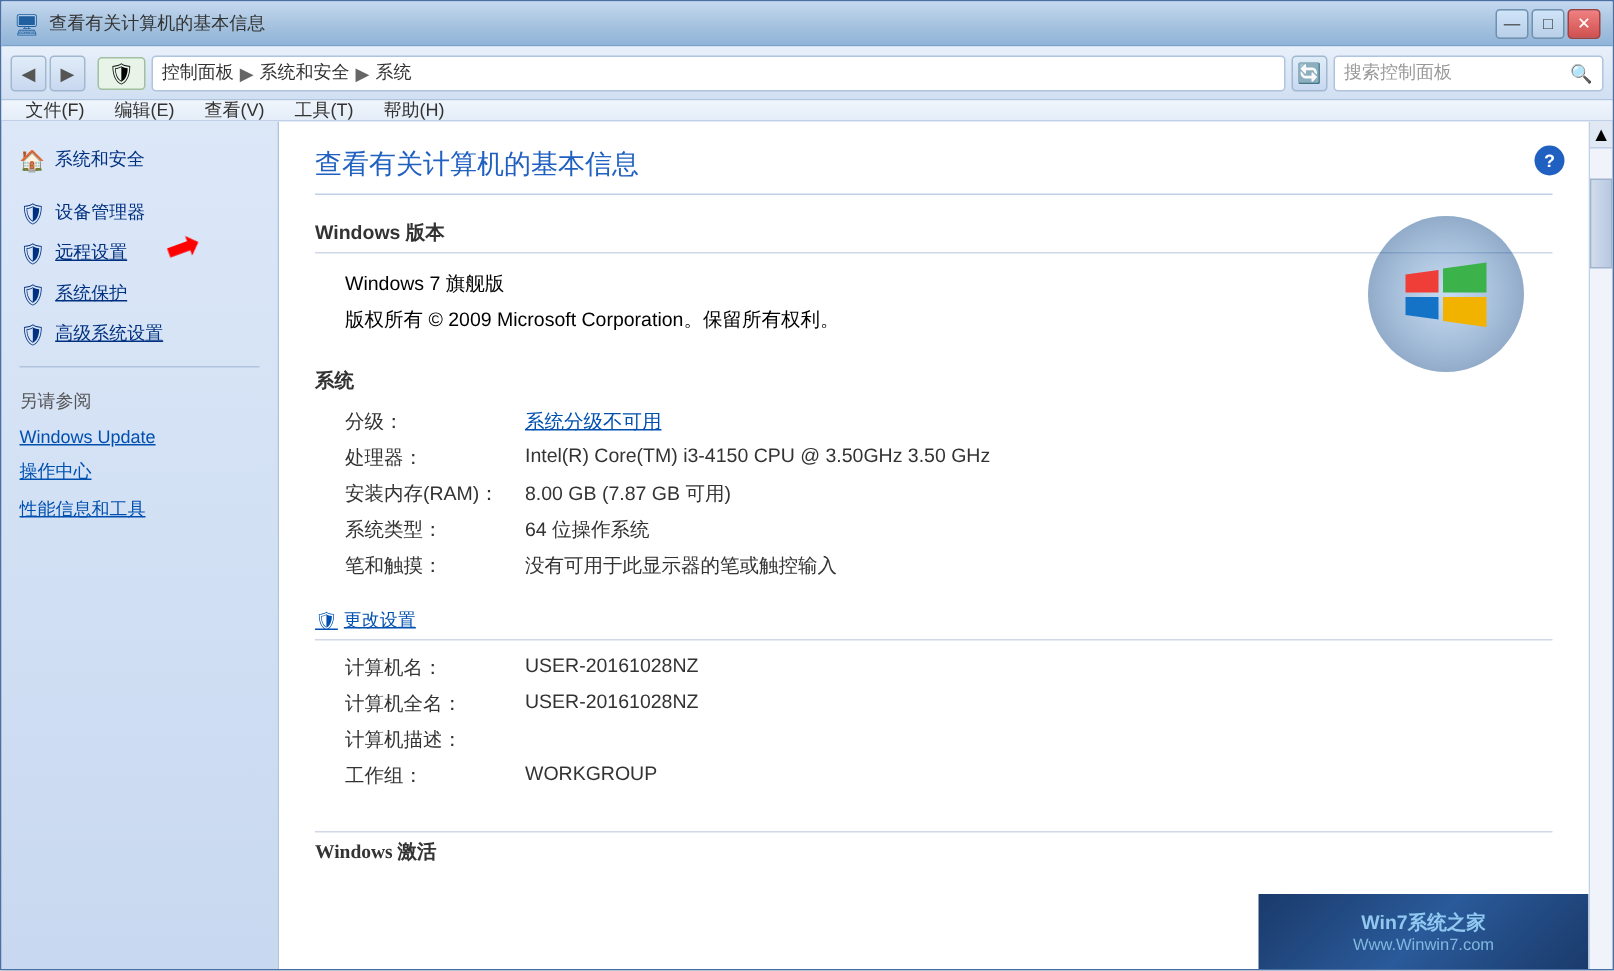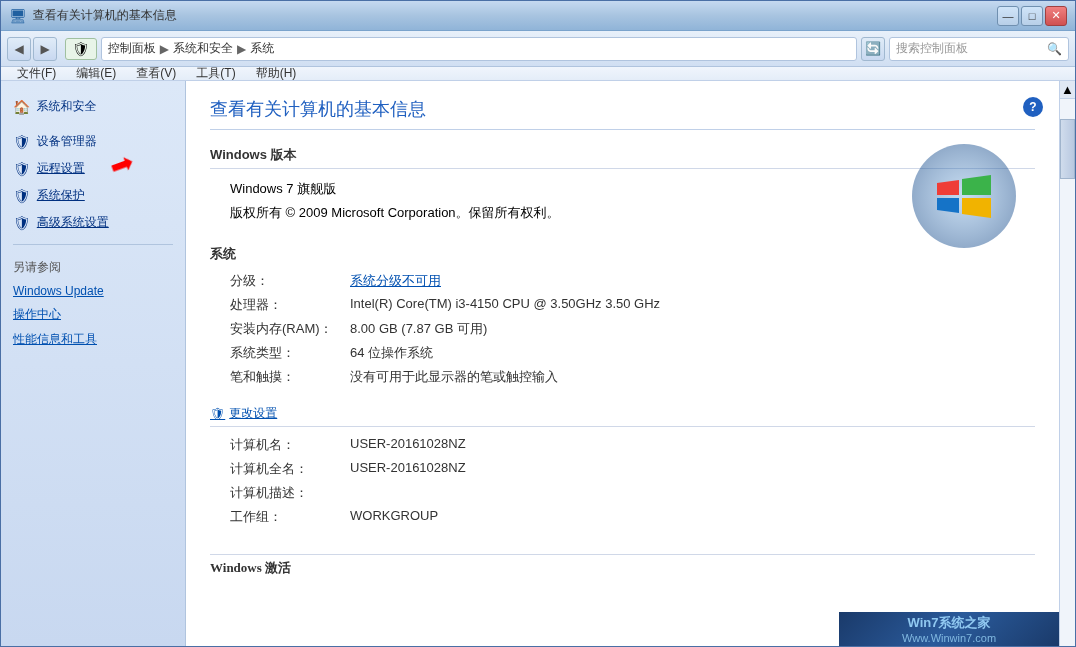--- a/index.html
+++ b/index.html
@@ -322,21 +322,21 @@
     
     .win-logo-svg { width: 110px; height: 110px; }
 
     
     .watermark-area {
       position: absolute;
       bottom: 0;
       right: 0;
       background: linear-gradient(135deg, #1a3a6a 0%, #2a5a9a 50%, #1a3a6a 100%);
       width: 220px;
-      height: 34px;
+      height: 50px;
       display: flex;
       align-items: center;
       justify-content: center;
       color: #c0d8f8;
       font-size: 11px;
     }
   </style>
 </head>
 <body>
 

